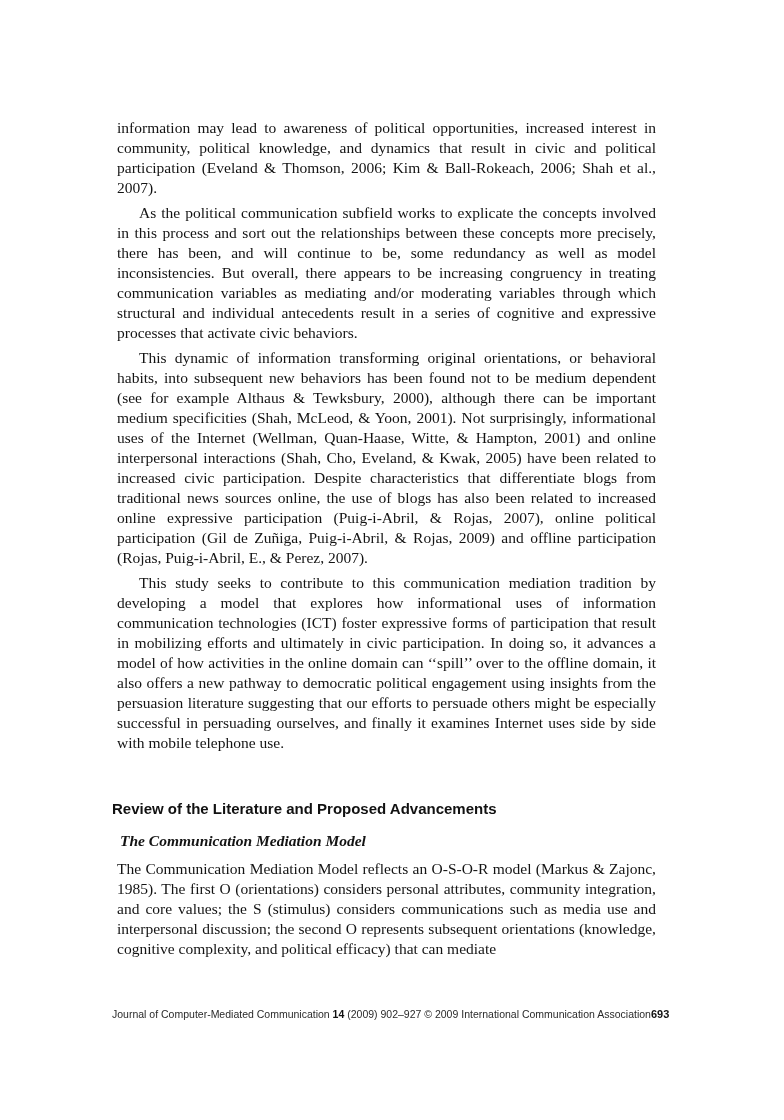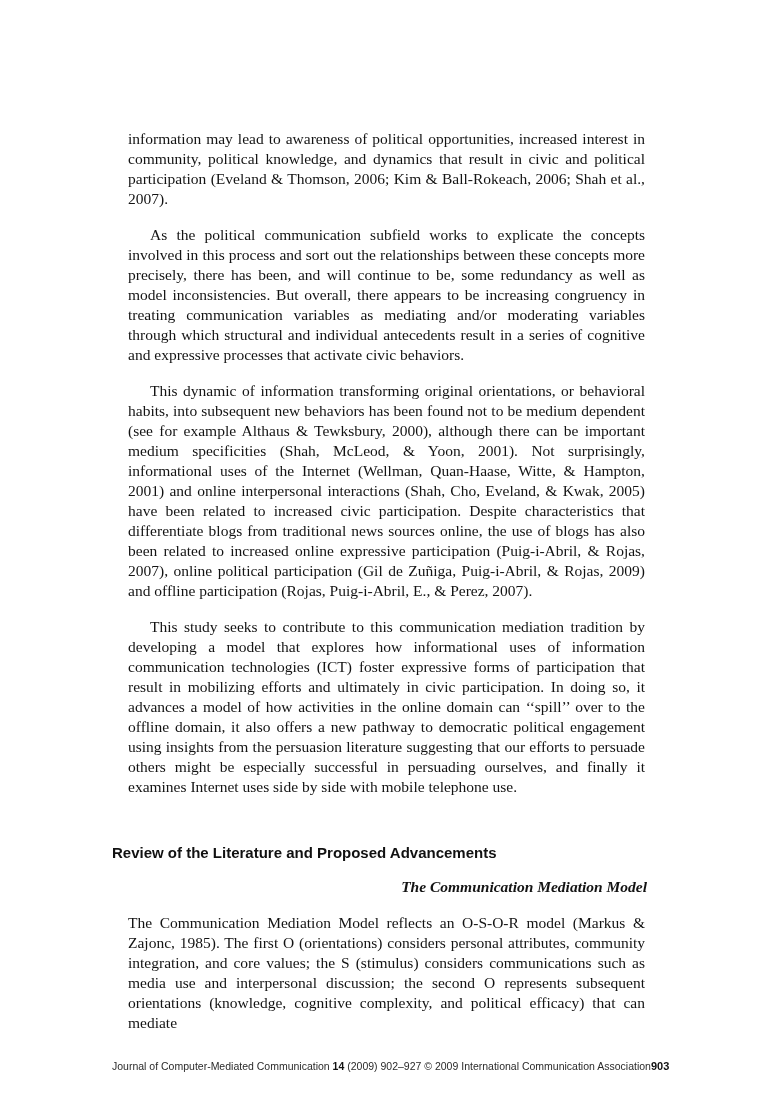--- a/index.html
+++ b/index.html
@@ -16,21 +16,21 @@
     font-family: "Liberation Serif", serif;
     color: #131313;
   }
   .text-block {
     position: absolute;
     left: 112px;
     top: 113px;
     width: 549px;
   }
   .body-text p {
-    margin: 16px;
+    margin: 5px;
     font-size: 15.5px;
     line-height: 20px;
     text-align: justify;
     text-justify: inter-word;
   }
   .body-text p.indent {
     text-indent: 22px;
   }
   .section-heading {
     font-family: "Liberation Sans", sans-serif;
@@ -39,27 +39,27 @@
     line-height: 20px;
     margin-top: 46px;
     margin-bottom: 12px;
     text-align: left;
     color: #111111;
   }
   .subsection-heading {
     font-style: italic;
     font-size: 15.5px;
     line-height: 20px;
-    margin: 14px;
-    text-align: right;
+    margin: 8px;
+    text-align: left;
   }
   .footer {
     position: absolute;
     left: 112px;
-    top: 1060px;
+    top: 1008px;
     width: 549px;
     display: flex;
     justify-content: space-between;
     align-items: baseline;
     font-family: "Liberation Sans", sans-serif;
     font-size: 10.5px;
     color: #2a2a2a;
     white-space: nowrap;
   }
   .footer .bold {
@@ -91,16 +91,16 @@
     <h3 class="subsection-heading">The Communication Mediation Model</h3>
 
     <div class="body-text">
       <p>The Communication Mediation Model reflects an O-S-O-R model (Markus &amp; Zajonc, 1985). The first O (orientations) considers personal attributes, community integration, and core values; the S (stimulus) considers communications such as media use and interpersonal discussion; the second O represents subsequent orientations (knowledge, cognitive complexity, and political efficacy) that can mediate</p>
     </div>
 
   </div>
 
   <div class="footer">
     <span><span>Journal of Computer-Mediated Communication</span> <span class="bold">14</span> <span>(2009) 902–927 © 2009 International Communication Association</span></span>
-    <span class="page-num">903</span>
+    <span class="page-num">693</span>
   </div>
 
 </div>
 
 </body></html>

